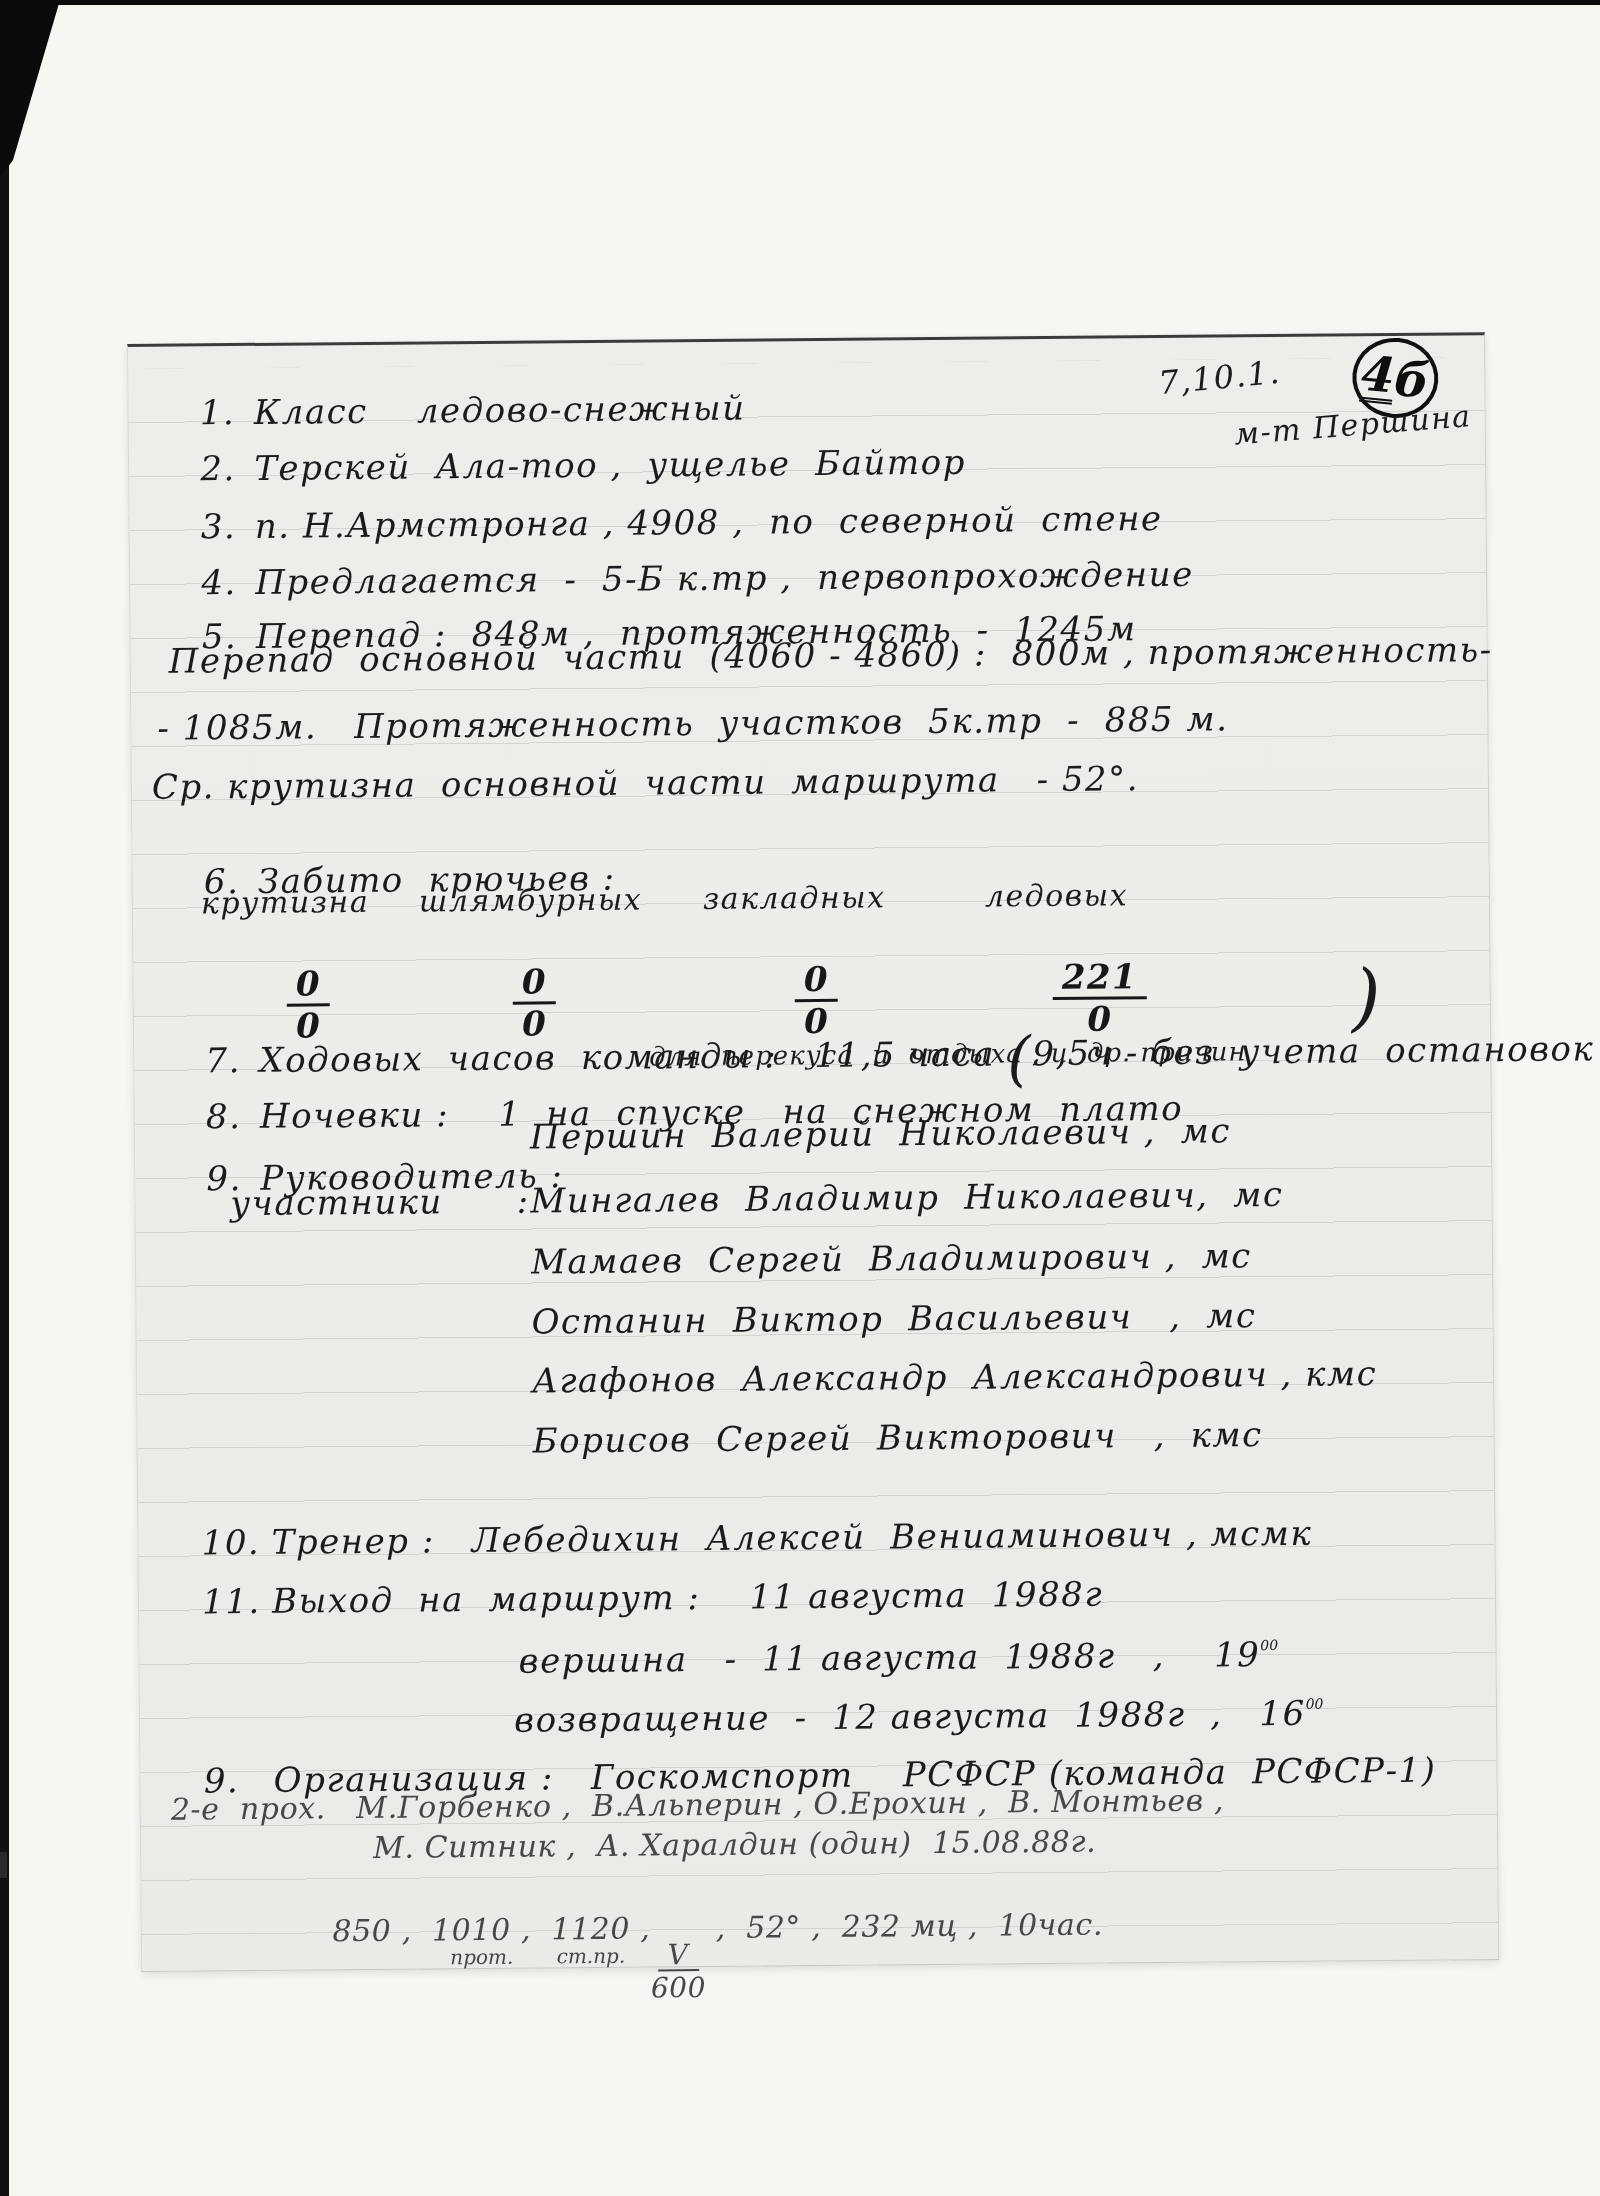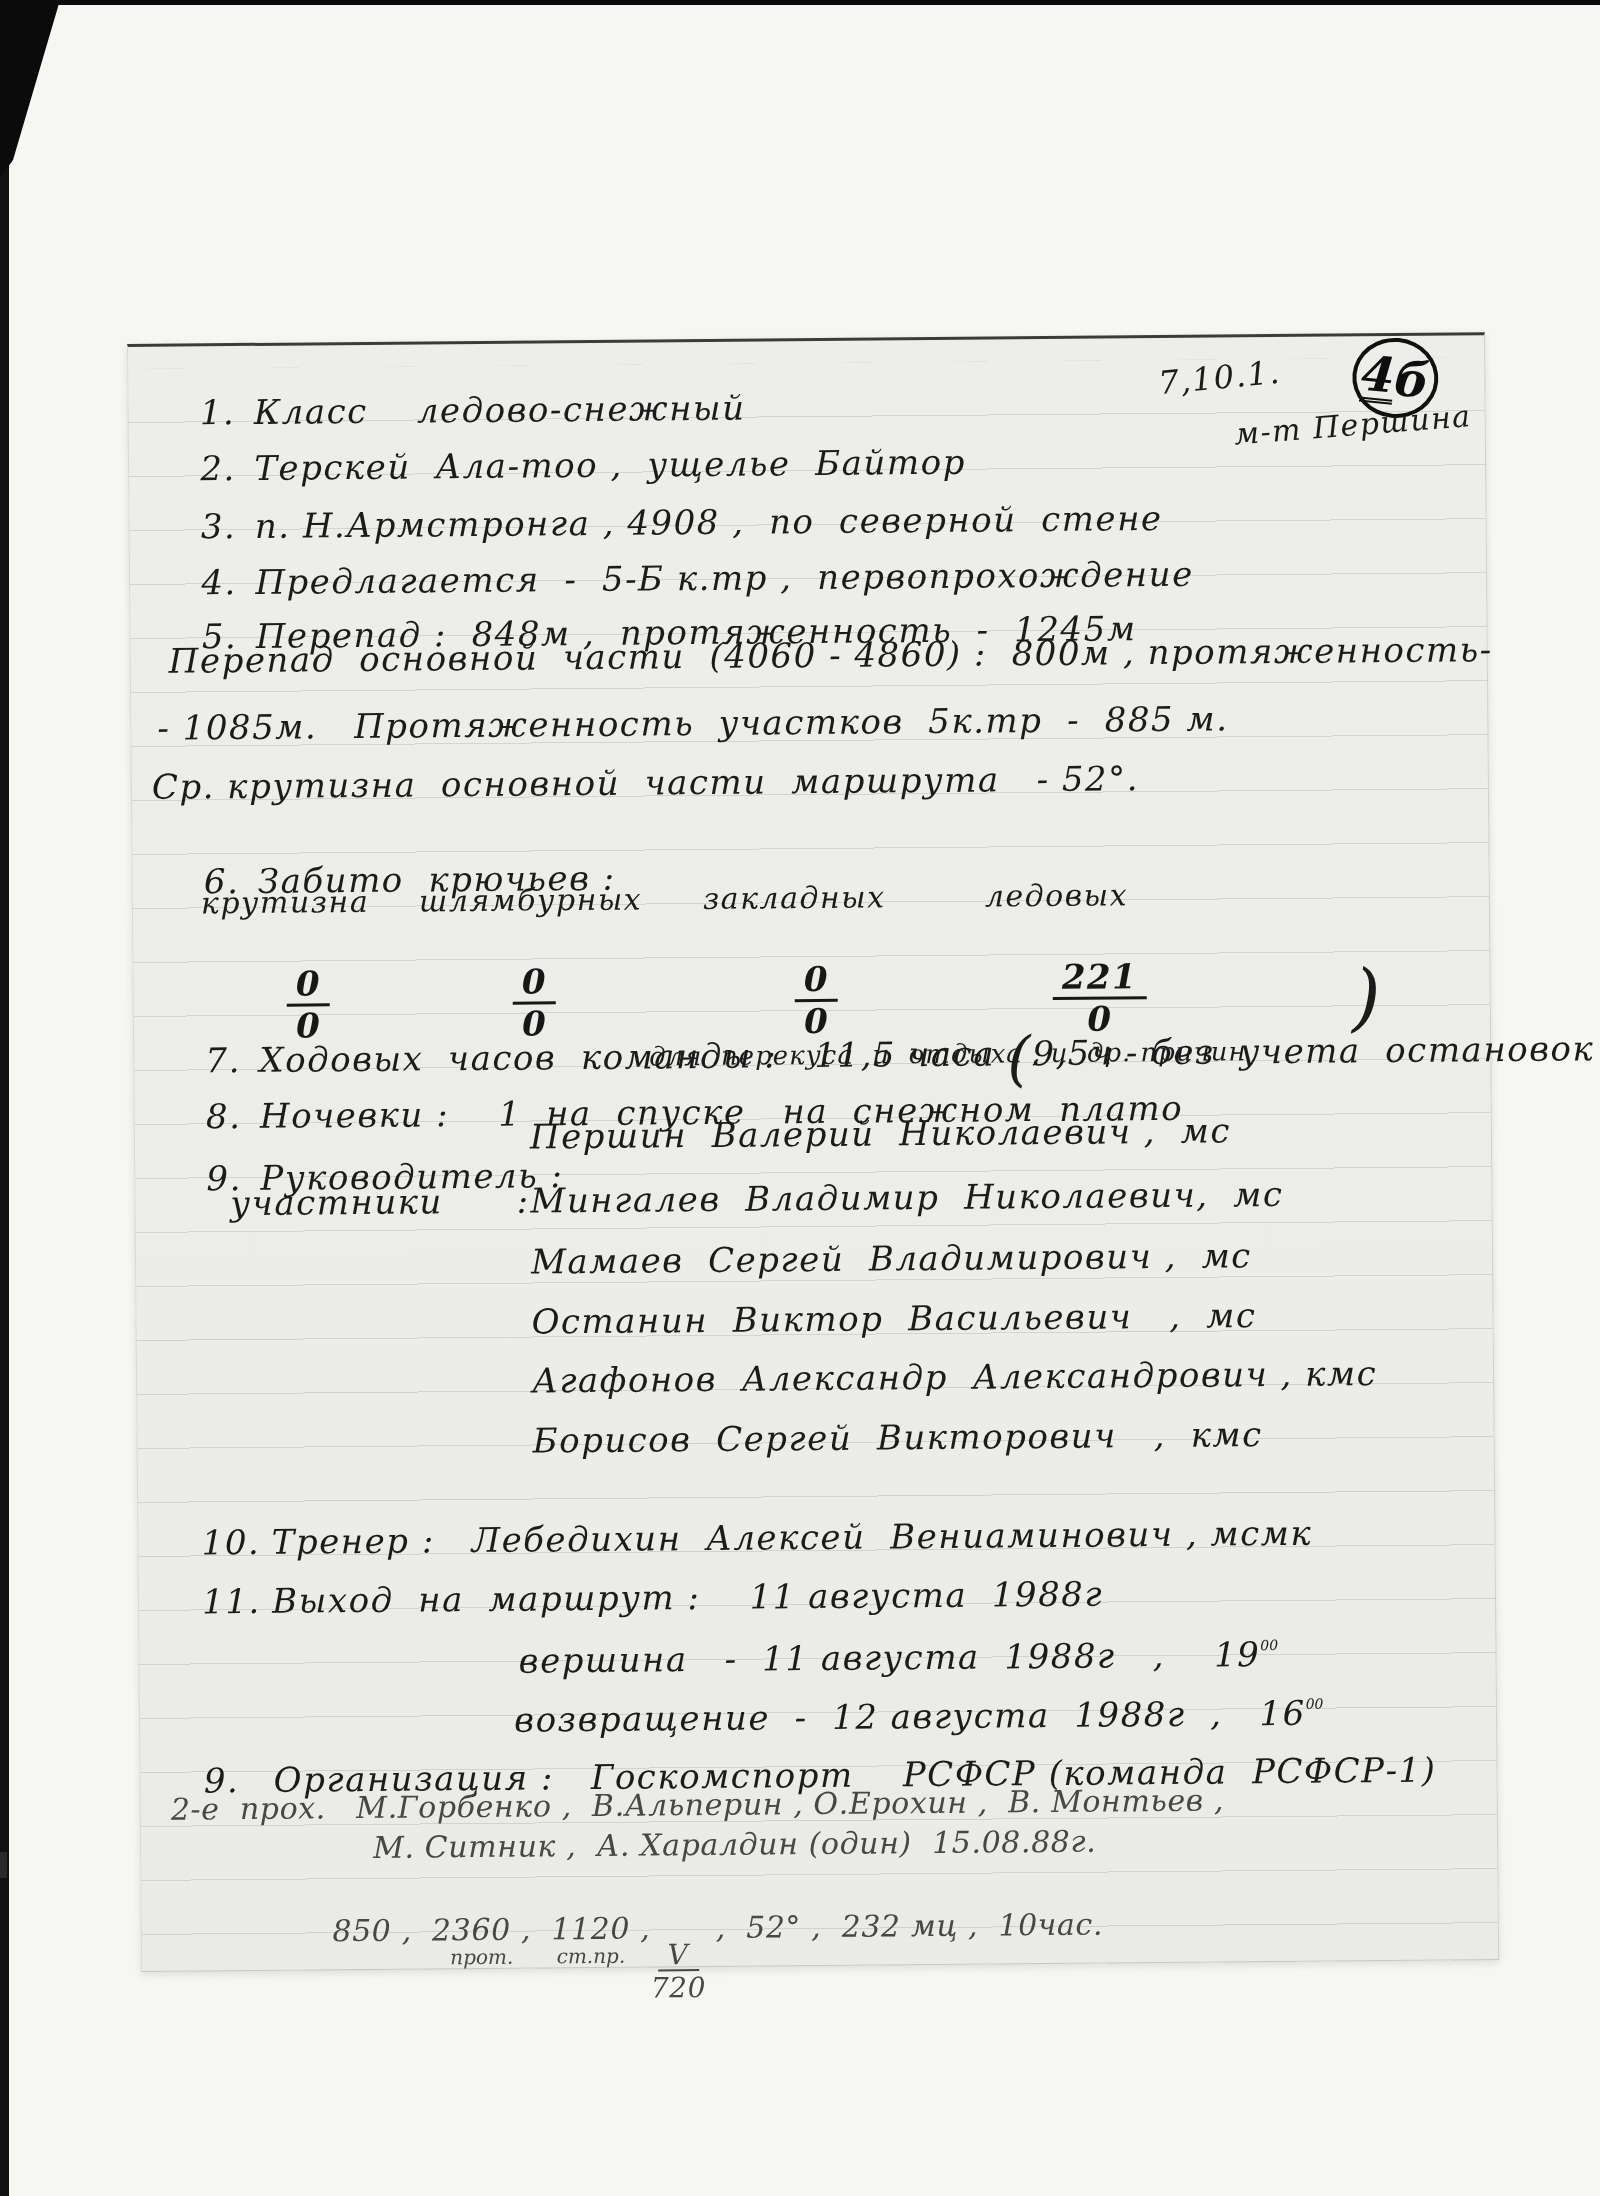--- a/index.html
+++ b/index.html
@@ -146,15 +146,15 @@
   <div class="ln" style="left:325px;top:1318px">
     <span>возвращение  -  12 августа  1988г  ,   </span><span>16</span><span class="sup">00</span>
   </div>
   <div class="ln" style="left:14px;top:1376px">
     <span class="num" style="min-width:70px">9.</span><span>Организация :   Госкомспорт    РСФСР (команда  РСФСР-1)</span>
   </div>
 
   <div class="ln pen" style="left:30px;top:1446px">2-е  прох.   М.Горбенко ,  В.Альперин , О.Ерохин ,  В. Монтьев ,</div>
   <div class="ln pen" style="left:232px;top:1486px">М. Ситник ,  А. Харалдин (один)  15.08.88г.</div>
   <div class="ln pen" style="left:150px;top:1534px">
-    <span>850 ,  </span><span class="stk"><span>2360 ,</span><span class="sub">прот.</span></span><span class="stk"><span>  1120 ,</span><span class="sub">ст.пр.</span></span><span class="frac penfrac"><span class="fn">V</span><span class="fd">720</span></span><span> ,  52° ,  232 мц ,  10час.</span>
+    <span>850 ,  </span><span class="stk"><span>1010 ,</span><span class="sub">прот.</span></span><span class="stk"><span>  1120 ,</span><span class="sub">ст.пр.</span></span><span class="frac penfrac"><span class="fn">V</span><span class="fd">600</span></span><span> ,  52° ,  232 мц ,  10час.</span>
   </div>
 </div>
 
 </body></html>

